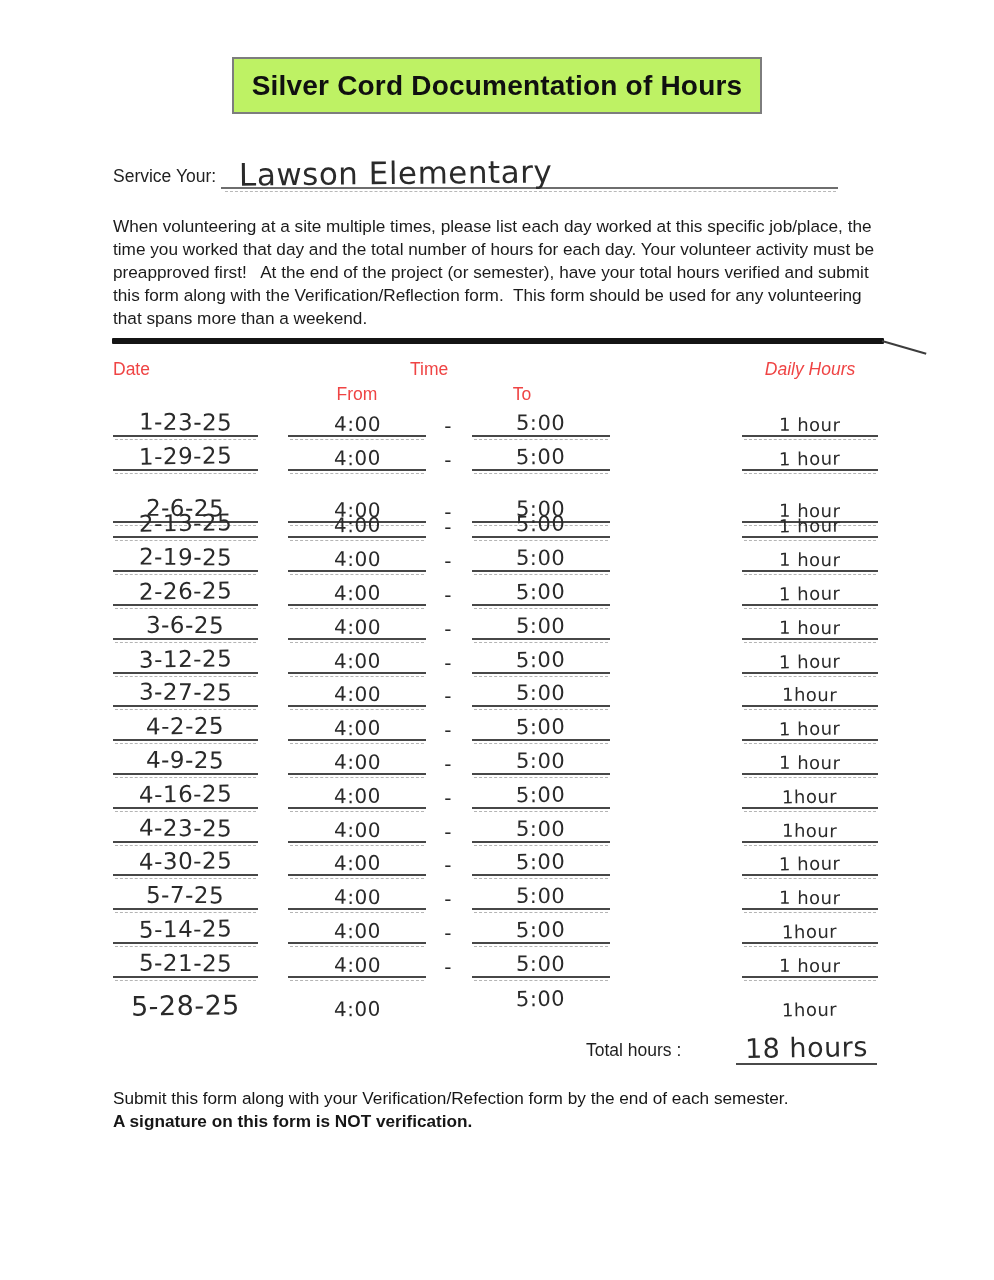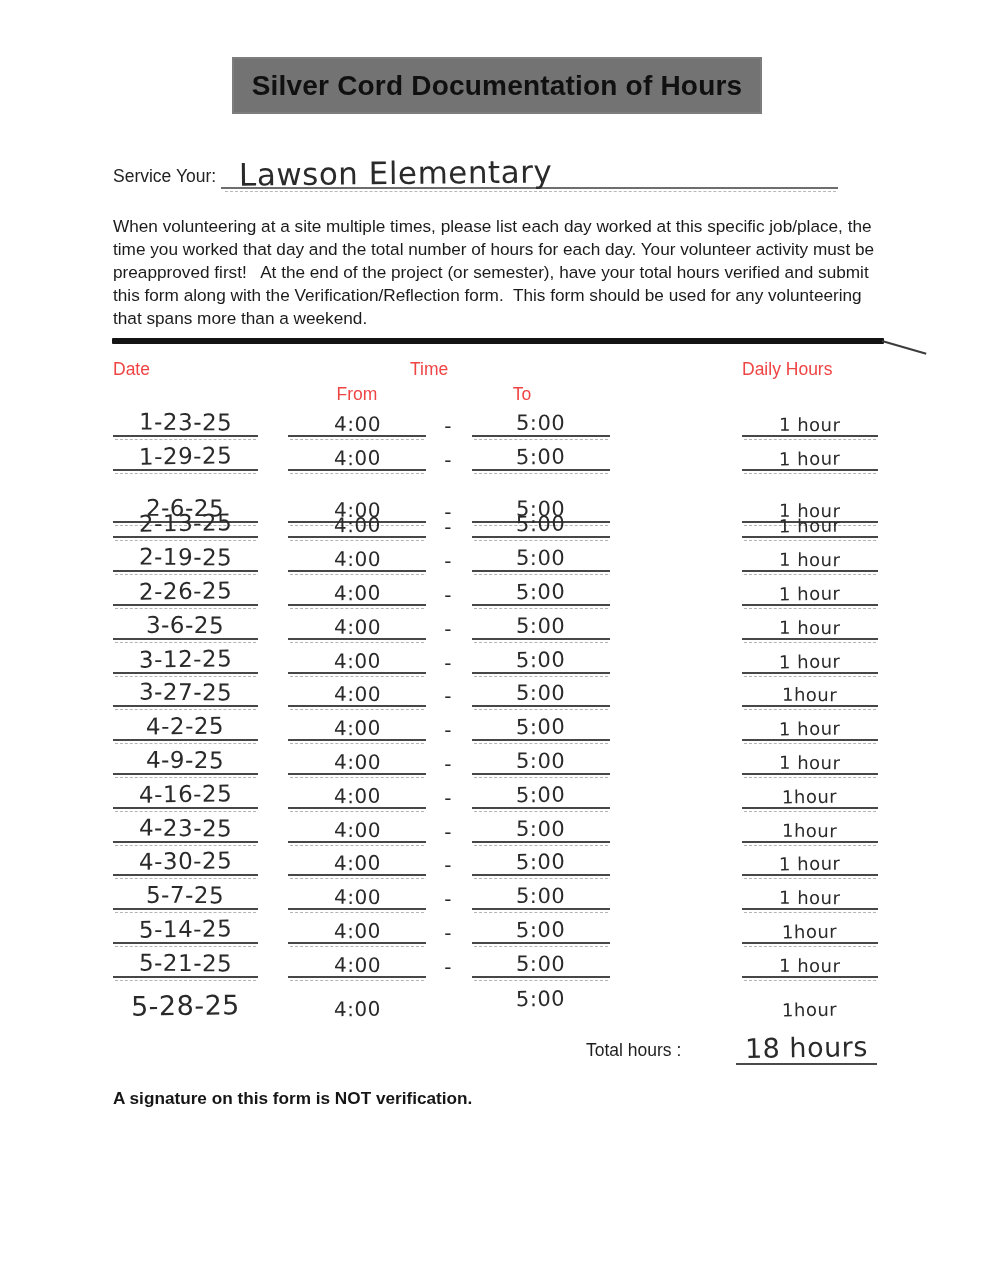--- a/index.html
+++ b/index.html
@@ -5,21 +5,21 @@
   html,body{margin:0;padding:0;background:#e9e9e9;}
   .page{
     position:relative;width:994px;height:1280px;margin:0 auto;
     background:#ffffff;overflow:hidden;
     font-family:"Liberation Sans", sans-serif;color:#1c1c1c;
   }
 
   
   .title-box{
     position:absolute;left:232px;top:57px;width:526px;height:53px;
-    border:2px solid #7d7d7d;background:#737373;
+    border:2px solid #7d7d7d;background:#bef264;
     display:flex;align-items:center;justify-content:center;
   }
   .title-box .t{font-size:28px;font-weight:bold;color:#101010;letter-spacing:0.2px;}
 
   
   .service-label{position:absolute;left:113px;top:166px;font-size:17.5px;color:#222;}
   .service-line{
     position:absolute;left:221px;top:144px;width:617px;height:43px;
     border-bottom:2px solid #6e6e6e;
   }
@@ -39,21 +39,21 @@
   .rule{position:absolute;left:112px;top:338px;width:772px;height:6px;background:#141414;border-radius:1px;}
   .rule-tail{
     position:absolute;left:882px;top:340px;width:46px;height:2px;background:#3c3c3c;
     transform:rotate(16deg);transform-origin:left center;
   }
 
   
   .h{position:absolute;font-size:17.5px;color:#ef4444;}
   .h-date{left:113px;top:359px;}
   .h-time{left:410px;top:359px;}
-  .h-daily{left:742px;top:359px;width:136px;text-align:left;}
+  .h-daily{left:742px;top:359px;width:136px;text-align:center;font-style:italic;}
   .h-from{left:288px;top:384px;width:138px;text-align:center;}
   .h-to{left:472px;top:384px;width:100px;text-align:center;}
 
   
   .hw{font-family:"DejaVu Sans", sans-serif;color:#2a2a2a;letter-spacing:0.5px;}
 
   
   .row{position:absolute;left:0;width:796px;height:34px;}
   .cell{
     position:absolute;bottom:0;height:34px;
@@ -385,16 +385,17 @@
         </div>
     </div>
     </div>
 
   <div class="total-label">Total hours :</div>
   <div class="total-line">
     <span class="txt hw">18 hours</span>
   </div>
 
   <div class="footer">
+    <div>Submit this form along with your Verification/Refection form by the end of each semester.</div>
     <div class="bold">A signature on this form is NOT verification.</div>
   </div>
 
 </div>
 
 </body></html>

